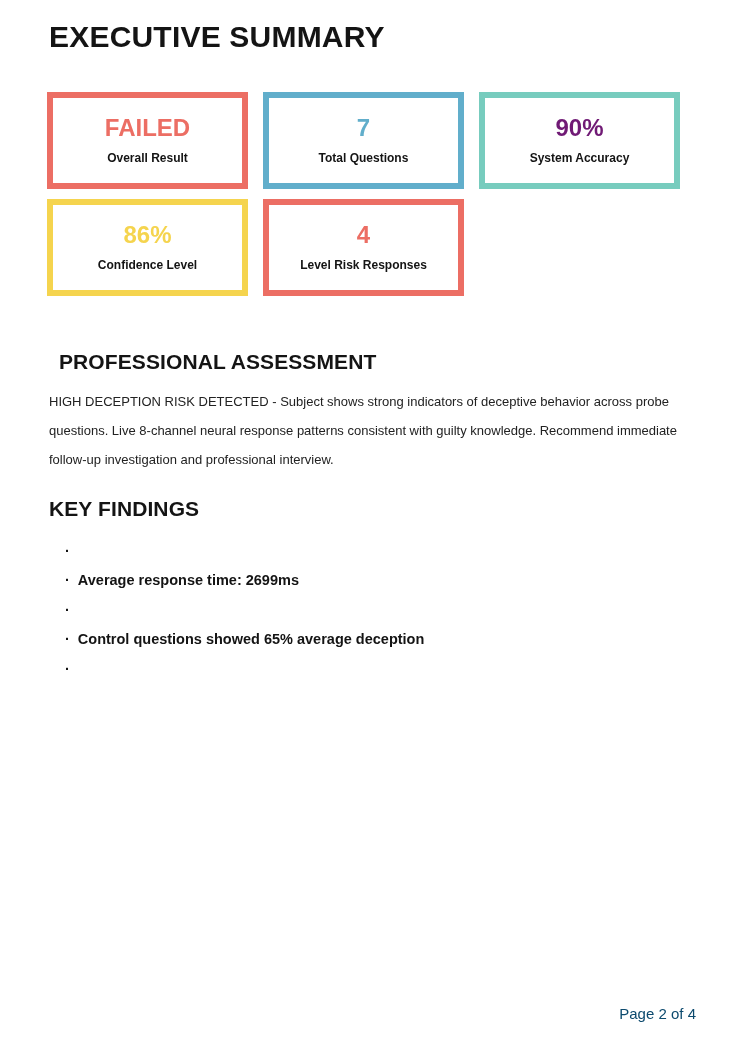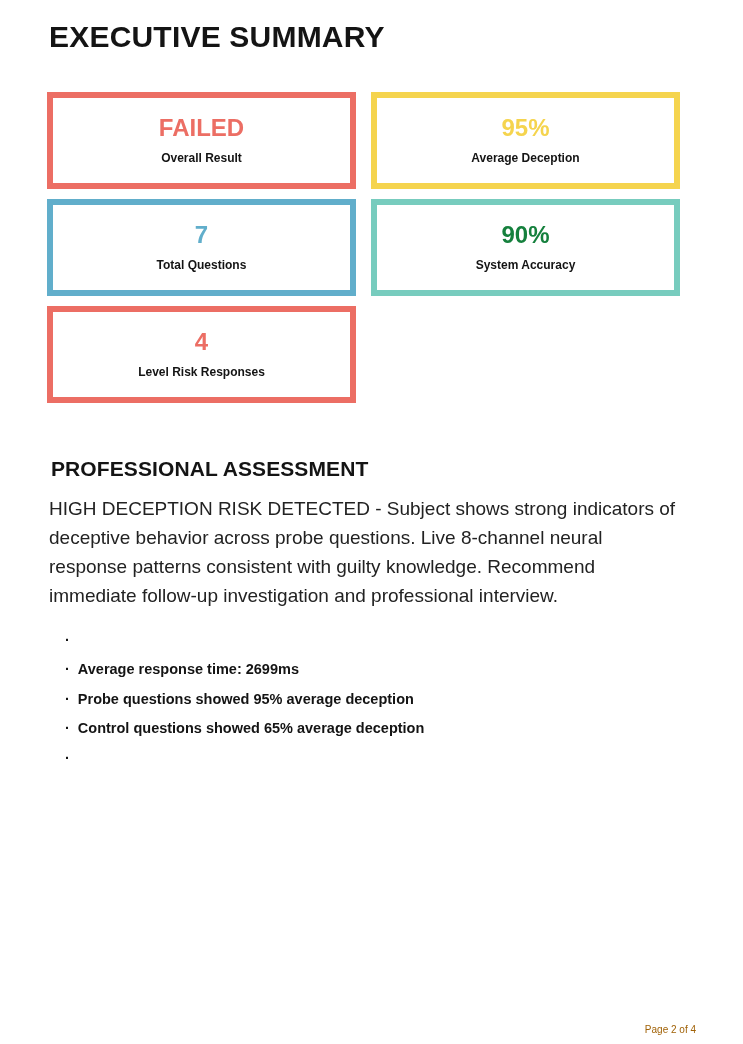--- a/index.html
+++ b/index.html
@@ -18,21 +18,21 @@
     font-weight: bold;
     color: #141414;
     letter-spacing: 0.2px;
     margin: 4px 0 0 2px;
     line-height: 1.15;
   }
 
   .cards {
     margin-top: 37px;
     display: grid;
-    grid-template-columns: repeat(2, 1fr);
+    grid-template-columns: repeat(3, 1fr);
     column-gap: 15px;
     row-gap: 10px;
   }
   .card {
     height: 97px;
     border: 6px solid #cccccc;
     background: #ffffff;
     display: flex;
     flex-direction: column;
     align-items: center;
@@ -52,24 +52,24 @@
     line-height: 1;
   }
 
   .section-heading {
     font-size: 21px;
     font-weight: bold;
     color: #141414;
     letter-spacing: 0.1px;
     line-height: 1.15;
   }
-  .assessment-heading { margin: 54px 0 0 4px; }
+  .assessment-heading { margin: 54px 0 0 12px; }
   .assessment-body {
     margin: 13px 2px 0 2px;
-    font-size: 19px;
+    font-size: 13px;
     line-height: 29px;
     color: #222222;
     font-weight: normal;
   }
   .findings-heading { margin: 23px 0 0 2px; }
 
   .findings-list {
     list-style: none;
     margin: 16px 0 0 18px;
   }
@@ -82,77 +82,77 @@
     align-items: baseline;
   }
   .bullet-dot {
     margin-right: 8px;
     font-weight: bold;
   }
 
   .footer {
     position: absolute;
     right: 47px;
-    bottom: 9px;
-    font-size: 10px;
-    color: #a16207;
+    bottom: 22px;
+    font-size: 15px;
+    color: #0c4a6e;
   }
 </style>
 </head>
 <body>
 
 <div class="content">
 
   <h1 class="title">EXECUTIVE SUMMARY</h1>
 
   <div class="cards">
 
     <div class="card" style="border-color: rgb(236, 110, 100);">
       <div class="card-value" style="color: rgb(236, 110, 100);">FAILED</div>
       <div class="card-label">Overall Result</div>
     </div>
 
-    <div class="card" style="border-color: rgb(245, 212, 78);">
-      <div class="card-value" style="color: rgb(245, 212, 78);">95%</div>
-      <div class="card-label">Average Deception</div>
-    </div>
 
     <div class="card" style="border-color: rgb(97, 174, 203);">
       <div class="card-value" style="color: rgb(97, 174, 203);">7</div>
       <div class="card-label">Total Questions</div>
     </div>
 
     <div class="card" style="border-color: rgb(119, 204, 190);">
-      <div class="card-value" style="color: #15803d;">90%</div>
+      <div class="card-value" style="color: #701a75;">90%</div>
       <div class="card-label">System Accuracy</div>
     </div>
 
+    <div class="card" style="border-color: rgb(245, 212, 78);">
+      <div class="card-value" style="color: rgb(245, 212, 78);">86%</div>
+      <div class="card-label">Confidence Level</div>
+    </div>
 
     <div class="card" style="border-color: rgb(236, 110, 100);">
       <div class="card-value" style="color: rgb(236, 110, 100);">4</div>
       <div class="card-label">Level Risk Responses</div>
     </div>
 
   </div>
 
   <h2 class="section-heading assessment-heading">PROFESSIONAL ASSESSMENT</h2>
   <p class="assessment-body">HIGH DECEPTION RISK DETECTED - Subject shows strong indicators of deceptive behavior across probe questions. Live 8-channel neural response patterns consistent with guilty knowledge. Recommend immediate follow-up investigation and professional interview.</p>
 
+  <h2 class="section-heading findings-heading">KEY FINDINGS</h2>
 
   <ul class="findings-list">
     <li class="finding-item">
       <span class="bullet-dot">·</span>
     </li>
     <li class="finding-item">
       <span class="bullet-dot">·</span>
       <span>Average response time: 2699ms</span>
     </li>
     <li class="finding-item">
       <span class="bullet-dot">·</span>
-      <span>Probe questions showed 95% average deception</span>
     </li>
     <li class="finding-item">
       <span class="bullet-dot">·</span>
       <span>Control questions showed 65% average deception</span>
     </li>
     <li class="finding-item">
       <span class="bullet-dot">·</span>
     </li>
   </ul>
 

